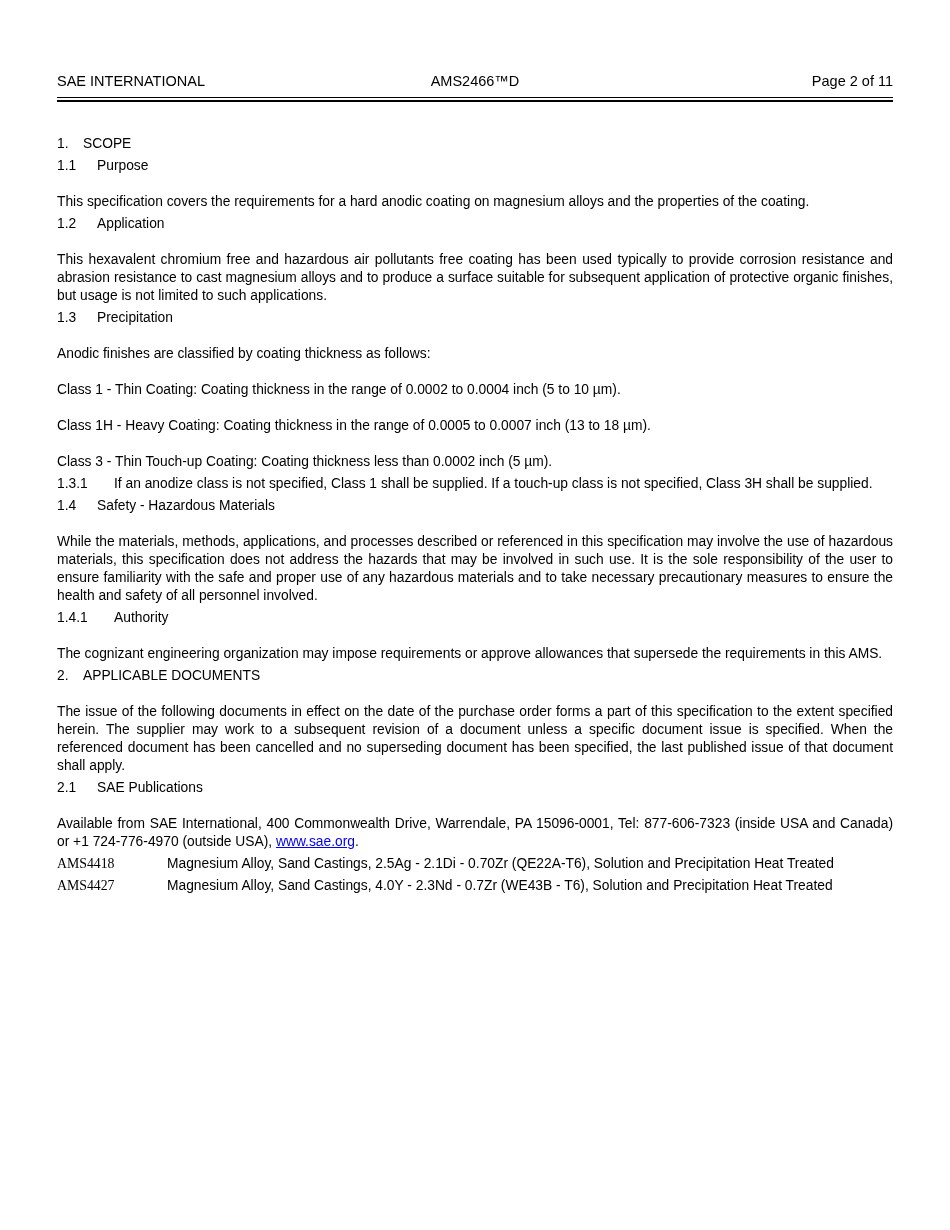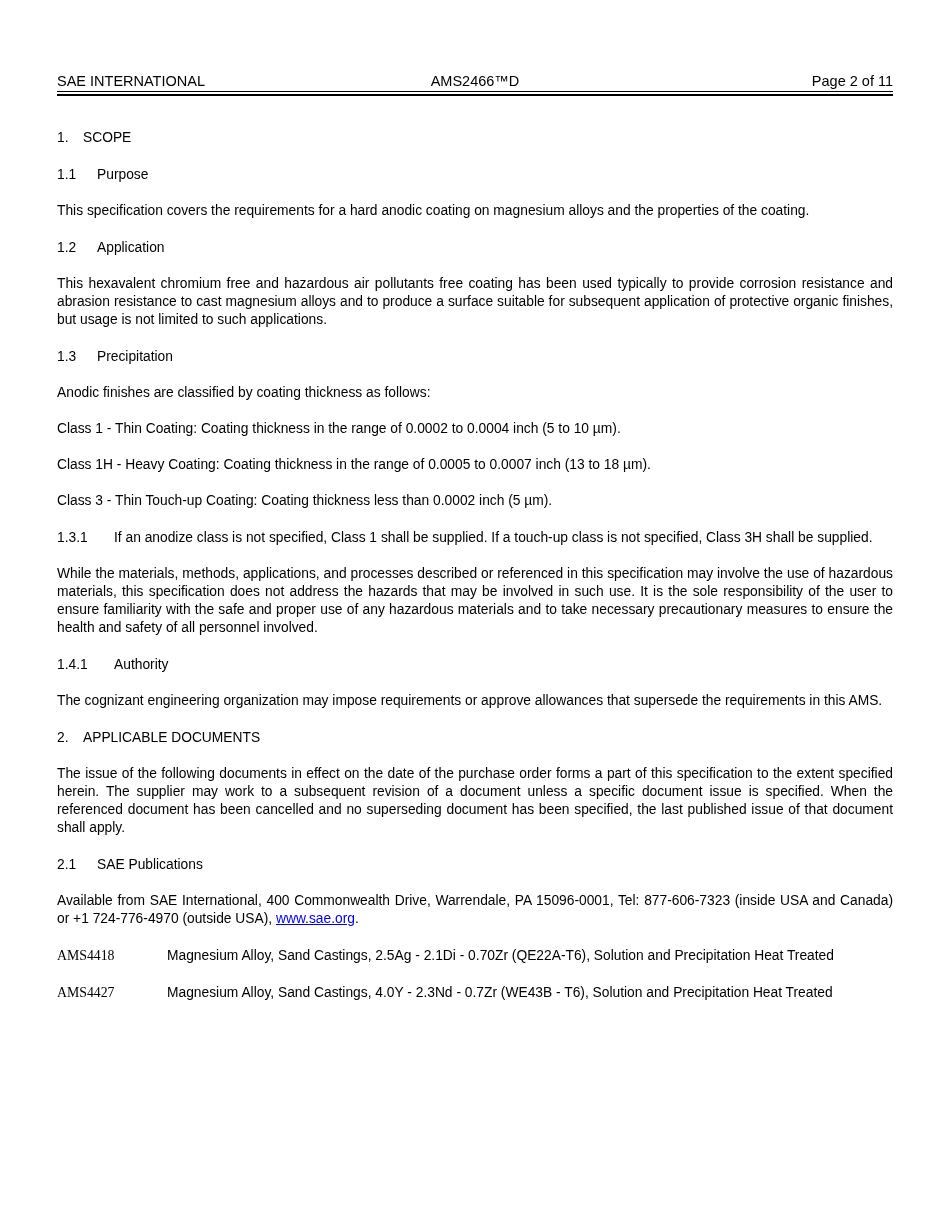--- a/index.html
+++ b/index.html
@@ -20,33 +20,33 @@
     box-sizing: border-box;
     width: 950px;
     height: 1230px;
     padding: 46px 57px 0 57px;
   }
   
   .doc-header {
     display: flex;
     align-items: baseline;
     line-height: 15px;
-    padding-bottom: 2px;
+    padding-bottom: 8px;
     border-bottom: 1px solid var(--rule, #000000);
   }
   .doc-header .hl { flex: 1 1 0; text-align: left;  font-size: 14.5px; }
   .doc-header .hc { flex: 1 1 0; text-align: center; font-size: 14.5px; }
   .doc-header .hr { flex: 1 1 0; text-align: right;  font-size: 14.5px; margin-top: 28px; }
   .header-rule {
     height: 2px;
     background: var(--rule, #000000);
     margin-top: 2px;
   }
   
-  .blk { margin-top: 19px; }
+  .blk { margin-top: 4px; }
   .first-blk { margin-top: 33px; }
   .h { display: flex; }
   .h .num { flex: 0 0 auto; }
   .w1 { width: 26px; }
   .w2 { width: 40px; }
   .w3 { width: 57px; }
   p.para { margin: 18px 0 0 0; }
   .just { text-align: justify; }
   .hang { display: flex; }
   .hang .num  { flex: 0 0 57px; }
@@ -100,20 +100,24 @@
 
   <p class="para">Class 1 - Thin Coating: Coating thickness in the range of 0.0002 to 0.0004 inch (5 to 10 µm).</p>
   <p class="para">Class 1H - Heavy Coating: Coating thickness in the range of 0.0005 to 0.0007 inch (13 to 18 µm).</p>
   <p class="para">Class 3 - Thin Touch-up Coating: Coating thickness less than 0.0002 inch (5 µm).</p>
 
   <div class="hang blk">
     <span class="num">1.3.1</span>
     <span class="body">If an anodize class is not specified, Class 1 shall be supplied. If a touch-up class is not specified, Class 3H shall be supplied.</span>
   </div>
 
+  <div class="h blk">
+    <span class="num w2">1.4</span>
+    <span>Safety - Hazardous Materials</span>
+  </div>
 
   <p class="para just">While the materials, methods, applications, and processes described or referenced in this specification may involve the use of hazardous materials, this specification does not address the hazards that may be involved in such use. It is the sole responsibility of the user to ensure familiarity with the safe and proper use of any hazardous materials and to take necessary precautionary measures to ensure the health and safety of all personnel involved.</p>
 
   <div class="h blk">
     <span class="num w3">1.4.1</span>
     <span>Authority</span>
   </div>
 
   <p class="para just">The cognizant engineering organization may impose requirements or approve allowances that supersede the requirements in this AMS.</p>
 

